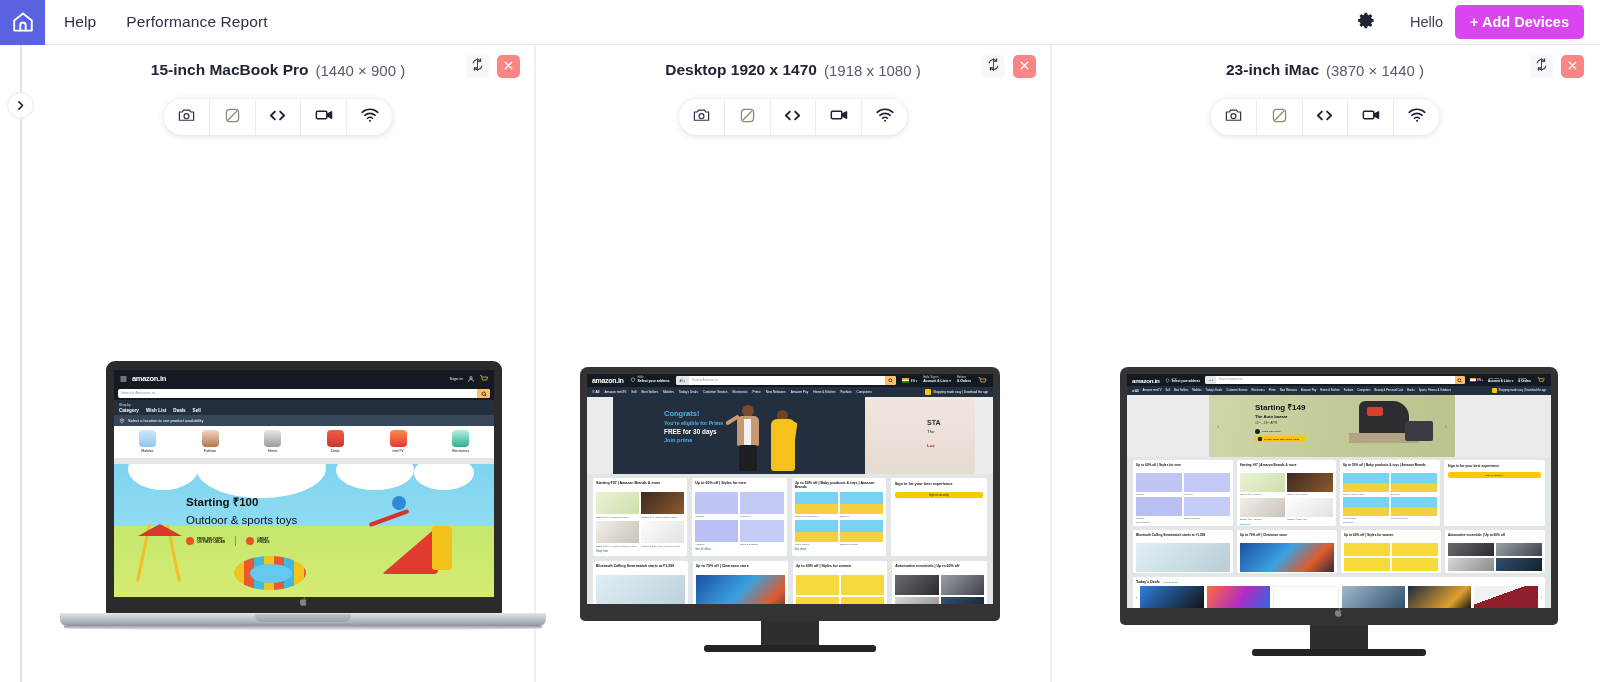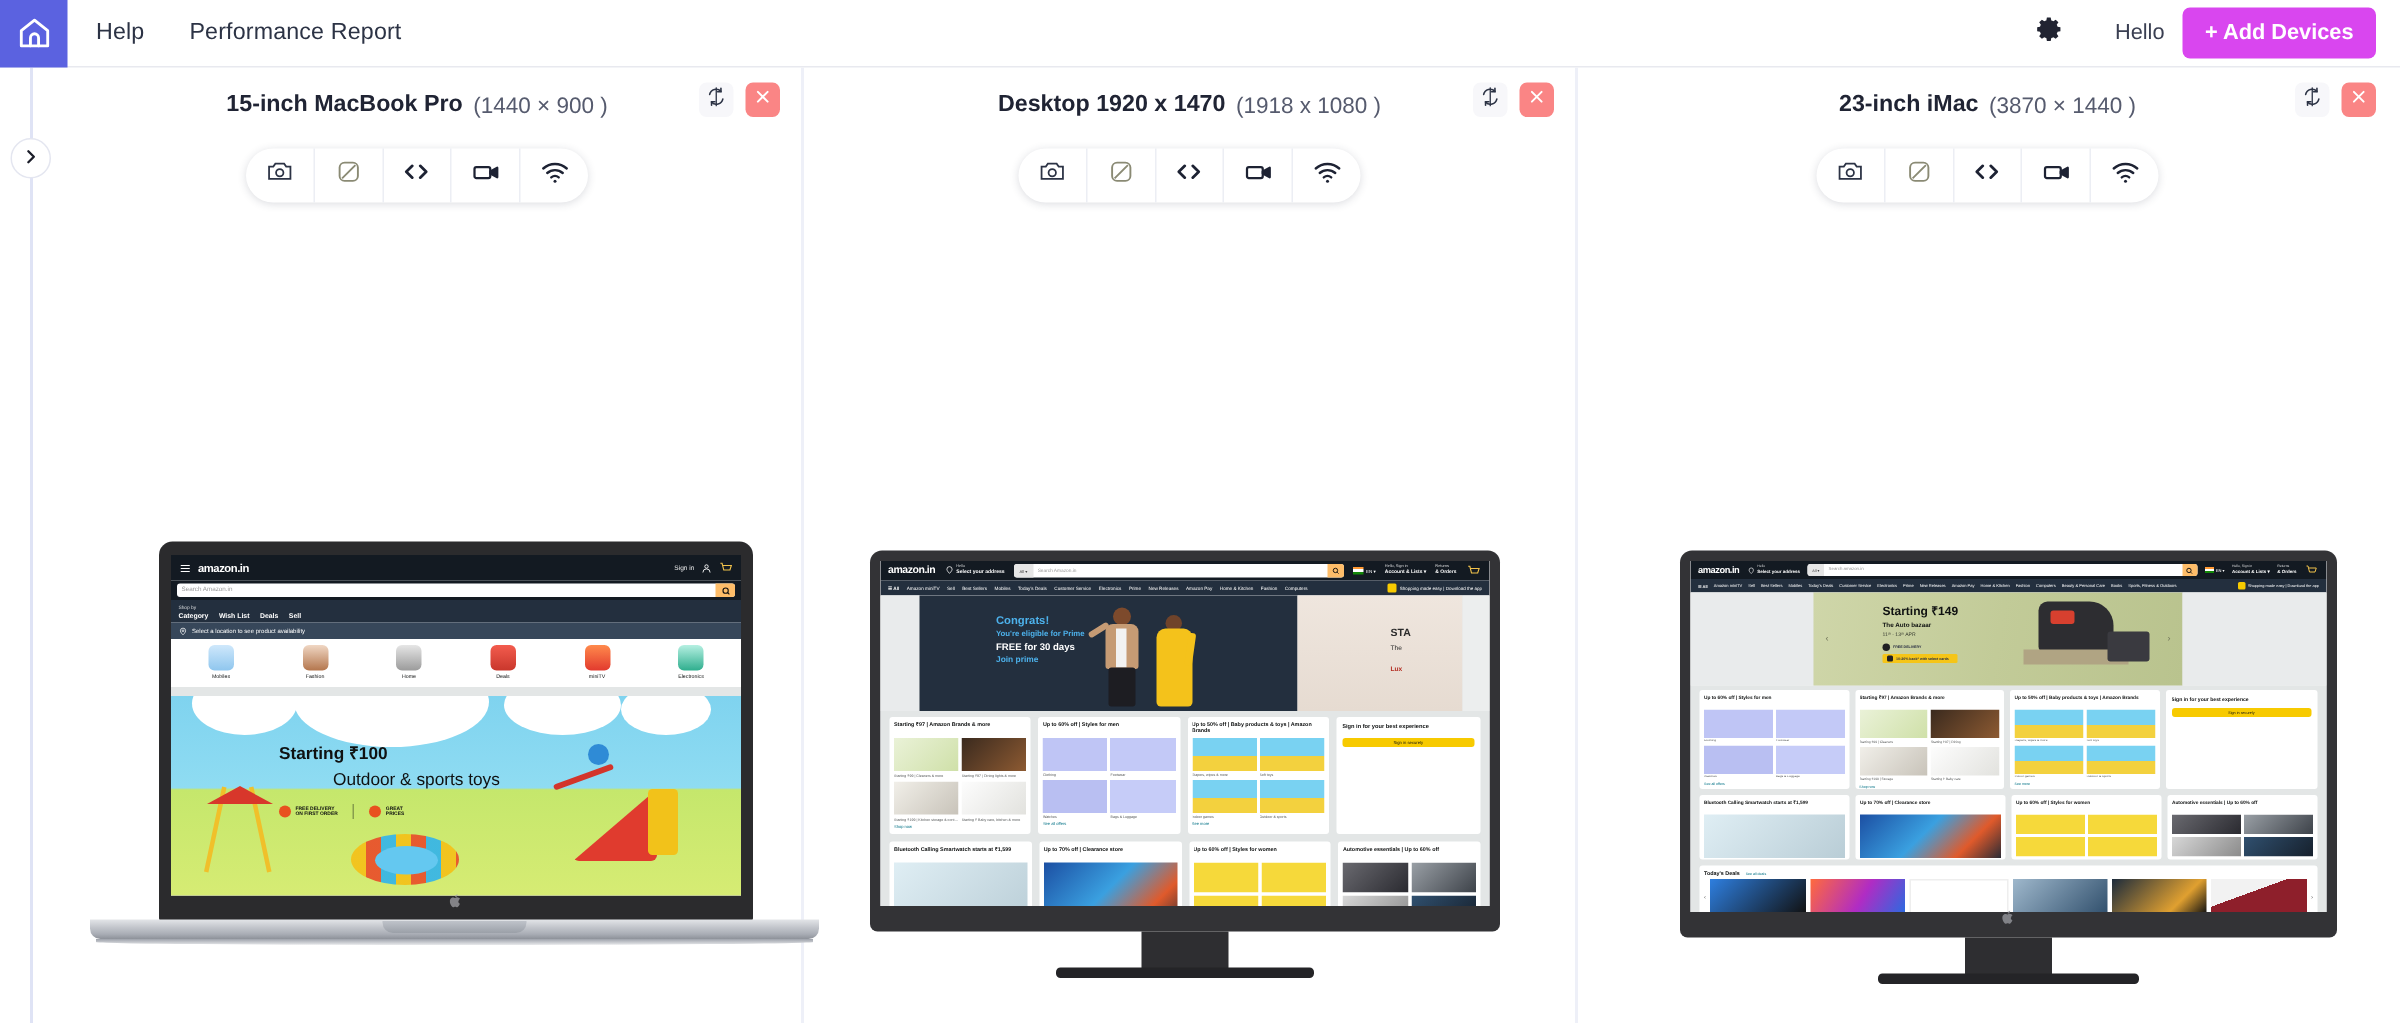--- a/index.html
+++ b/index.html
@@ -262,21 +262,21 @@
   .yellow-btn { background: #f7ca00; border-radius: 2px; }
 
   
   .mac-banner {
     position: relative;
     background: linear-gradient(#7fd3ef 0%, #8fdcf2 45%, #c5e76c 46%, #d7ec74 100%);
     overflow: hidden;
   }
   .cloud { position: absolute; background: #fff; border-radius: 50%; }
   .banner-h1 { font-weight: bold; color: #0f1111; }
-  .banner-h2 { color: #0f1111; margin-left: 36px; }
+  .banner-h2 { color: #0f1111; }
   .badge-pill { display: flex; align-items: center; }
   .badge-dot { border-radius: 50%; background: #e8511f; }
   .badge-tx { color: #0f1111; font-weight: bold; line-height: 1.05; }
 
   .catrow { display: flex; background: #fff; }
   .catitem { flex: 1; display: flex; flex-direction: column; align-items: center; }
   .catcirc { border-radius: 4px; }
   .catlbl { color: #0f1111; }
 
   

